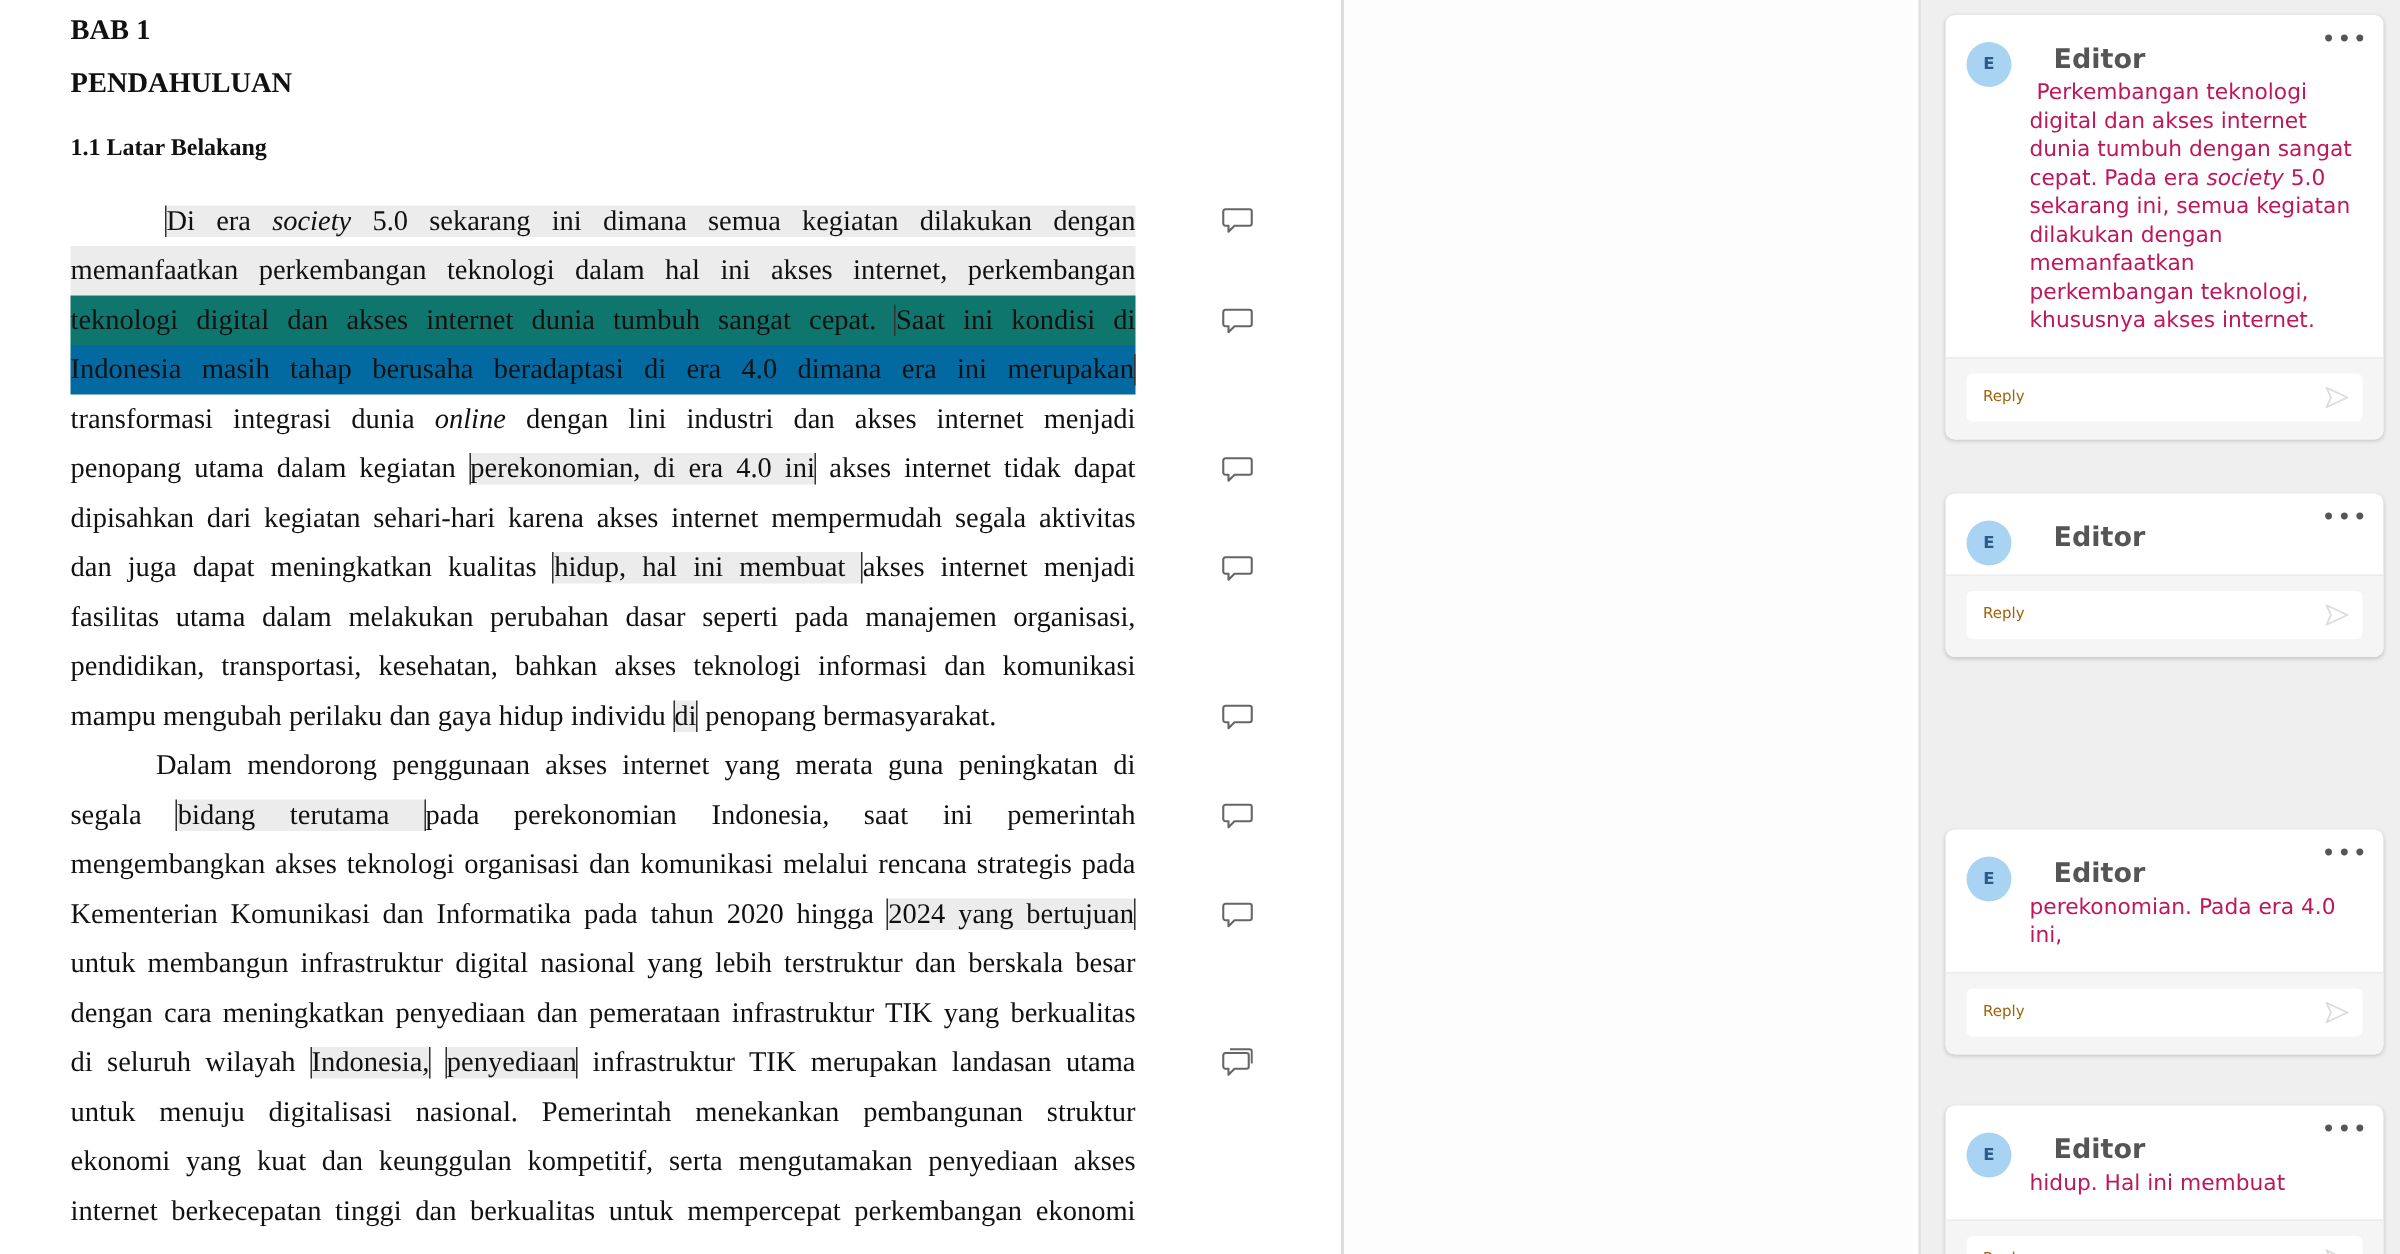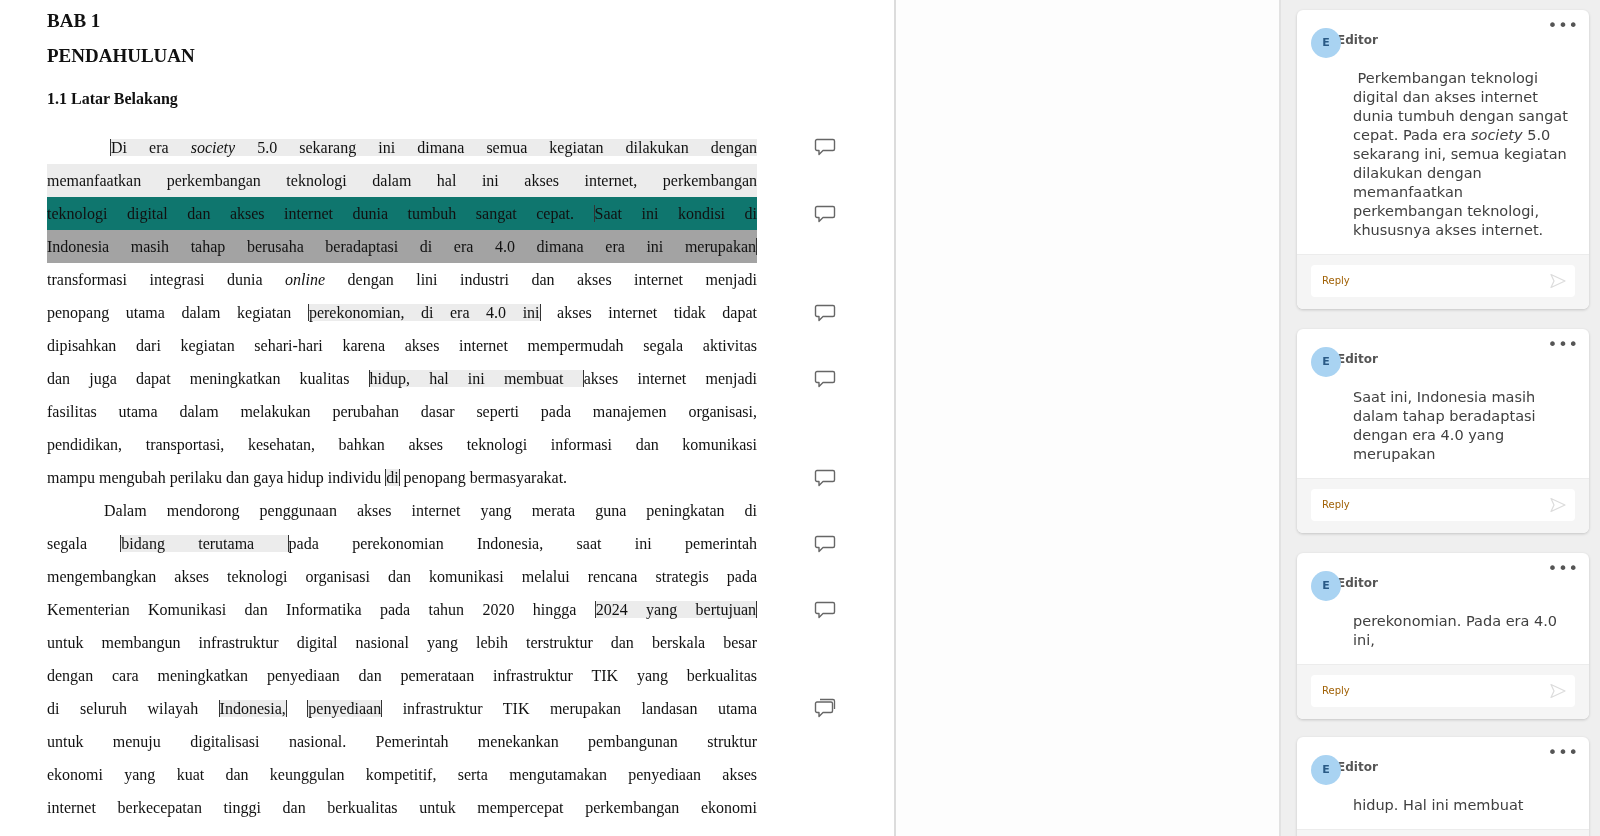--- a/index.html
+++ b/index.html
@@ -9,61 +9,61 @@
   
   .doc-area { position: absolute; left: 0; top: 0; width: 895px; height: 836px; background: #ffffff; }
   .page-edge { position: absolute; left: 894px; top: 0; width: 2px; height: 836px; background: #dcdcdc; }
   .page { position: absolute; left: 47px; top: 0; width: 710px; font-family: "Liberation Serif", serif; color: #111; }
 
   .chapter-title { position: absolute; left: 0; width: 739px; text-align: left; font-weight: bold; font-size: 19px; }
   .chapter-title.t1 { top: 10px; }
   .chapter-title.t2 { top: 45px; }
   .section-title { position: absolute; left: 0; top: 90px; font-weight: bold; font-size: 16px; }
 
-  .line { position: absolute; left: 0; width: 710px; height: 33px; font-size: 16px; line-height: 33px; white-space: nowrap; text-align: justify; text-align-last: justify; }
+  .line { position: absolute; left: 0; width: 710px; height: 33px; font-size: 19px; line-height: 33px; white-space: nowrap; text-align: justify; text-align-last: justify; }
   .line.last { text-align-last: left; }
   .line.indent { padding-left: 63px; }
   .hl { background: #ececec; }
   .caret { border-left: 1.5px solid #333; }
   .caret-r { border-right: 1.5px solid #333; }
   em { font-style: italic; }
 
   
   .cmark { position: absolute; left: 814px; width: 22px; height: 20px; cursor: pointer; }
   .cmark svg { width: 22px; height: 20px; display: block; }
 
   
   .gutter { position: absolute; left: 896px; top: 0; width: 384px; height: 836px; background: #fdfdfd; }
   .gutter-edge { position: absolute; left: 1279px; top: 0; width: 2px; height: 836px; background: #e2e2e2; }
 
   
   .comments-pane { position: absolute; left: 1281px; top: 0; width: 319px; height: 836px; background: #efefef; }
   .card { position: absolute; left: 16px; width: 292px; background: #ffffff; border-radius: 6px; box-shadow: 0 1px 3px rgba(0,0,0,0.18); overflow: hidden; }
   .card-body { position: relative; padding: 18px 14px 14px 14px; }
   .avatar { position: absolute; left: 14px; top: 18px; width: 30px; height: 30px; border-radius: 50%; background: #a9d3f2; color: #2a5a86; font-size: 11px; font-weight: bold; text-align: center; line-height: 30px; font-family: "DejaVu Sans", sans-serif; }
-  .author { margin-left: 26px; font-family: "DejaVu Sans", sans-serif; font-weight: bold; font-size: 12px; color: #555; line-height: 20px; padding-top: 2px; }
-  .ctext { margin-left: 42px; font-family: "DejaVu Sans", sans-serif; font-size: 14.5px; color: #404040; line-height: 19px; margin-top: 19px; white-space: pre-wrap; }
+  .author { margin-left: 58px; font-family: "DejaVu Sans", sans-serif; font-weight: bold; font-size: 18px; color: #555; line-height: 20px; padding-top: 2px; }
+  .ctext { margin-left: 42px; font-family: "DejaVu Sans", sans-serif; font-size: 14.5px; color: #be185d; line-height: 19px; margin-top: 3px; white-space: pre-wrap; }
   .more { position: absolute; right: 10px; top: 6px; font-size: 16px; color: #555; letter-spacing: 1px; cursor: pointer; font-family: "DejaVu Sans", sans-serif; }
   .card-foot { background: #f5f5f5; padding: 10px 14px 12px 14px; border-top: 1px solid #ececec; }
   .reply { position: relative; height: 32px; background: #ffffff; border-radius: 4px; padding-left: 11px; font-family: "DejaVu Sans", sans-serif; font-size: 10px; color: #a16207; line-height: 32px; }
   .send { position: absolute; right: 8px; top: 8px; width: 18px; height: 16px; }
 </style>
 </head>
 <body>
 
 <div class="doc-area">
   <div class="page">
     <div class="chapter-title t1">BAB 1</div>
     <div class="chapter-title t2">PENDAHULUAN</div>
     <div class="section-title">1.1 Latar Belakang</div>
 
     <div class="line indent" style="top:131px"><span class="hl caret"><span>Di era </span><em>society</em><span> 5.0 sekarang ini dimana semua kegiatan dilakukan dengan</span></span></div>
     <div class="line hl" style="top:164px"><span>memanfaatkan perkembangan teknologi dalam hal ini akses internet, perkembangan</span></div>
     <div class="line" style="top:197px; background:#0f766e"><span>teknologi digital dan akses internet dunia tumbuh sangat cepat. </span><span class="caret">Saat ini kondisi di</span></div>
-    <div class="line" style="top:230px; background:#a3a3a3"><span class="caret-r">Indonesia masih tahap berusaha beradaptasi di era 4.0 dimana era ini merupakan</span></div>
+    <div class="line" style="top:230px; background:#0369a1"><span class="caret-r">Indonesia masih tahap berusaha beradaptasi di era 4.0 dimana era ini merupakan</span></div>
     <div class="line" style="top:263px"><span>transformasi integrasi dunia </span><em>online</em><span> dengan lini industri dan akses internet menjadi</span></div>
     <div class="line" style="top:296px"><span>penopang utama dalam kegiatan </span><span class="hl caret caret-r">perekonomian, di era 4.0 ini</span><span> akses internet tidak dapat</span></div>
     <div class="line" style="top:329px"><span>dipisahkan dari kegiatan sehari-hari karena akses internet mempermudah segala aktivitas</span></div>
     <div class="line" style="top:362px"><span>dan juga dapat meningkatkan kualitas </span><span class="hl caret caret-r">hidup, hal ini membuat </span><span>akses internet menjadi</span></div>
     <div class="line" style="top:395px"><span>fasilitas utama dalam melakukan perubahan dasar seperti pada manajemen organisasi,</span></div>
     <div class="line" style="top:428px"><span>pendidikan, transportasi, kesehatan, bahkan akses teknologi informasi dan komunikasi</span></div>
     <div class="line last" style="top:461px"><span>mampu mengubah perilaku dan gaya hidup individu </span><span class="hl caret caret-r">di</span><span> penopang bermasyarakat.</span></div>
     <div class="line indent" style="top:494px; padding-left:57px"><span>Dalam mendorong penggunaan akses internet yang merata guna peningkatan di</span></div>
     <div class="line" style="top:527px"><span>segala </span><span class="hl caret caret-r">bidang terutama </span><span>pada perekonomian Indonesia, saat ini pemerintah</span></div>
     <div class="line" style="top:560px"><span>mengembangkan akses teknologi organisasi dan komunikasi melalui rencana strategis pada</span></div>
@@ -148,24 +148,20 @@
           </svg>
       </div>
     </div>
   </div>
 
   <div class="card" style="top:329px">
     <div class="card-body">
       <div class="avatar">E</div>
       <div class="more">•••</div>
       <div class="author">Editor</div>
-      <div class="ctext">Saat ini, Indonesia masih
-dalam tahap beradaptasi
-dengan era 4.0 yang
-merupakan</div>
     </div>
     <div class="card-foot">
       <div class="reply">
         <span>Reply</span>
         <svg class="send" viewBox="0 0 18 16">
             <path d="M2 1.5l14 6.5-14 6.5 3-6.5z" fill="none" stroke="#dcdcdc" stroke-width="1.2" stroke-linejoin="round"></path>
           </svg>
       </div>
     </div>
   </div>

